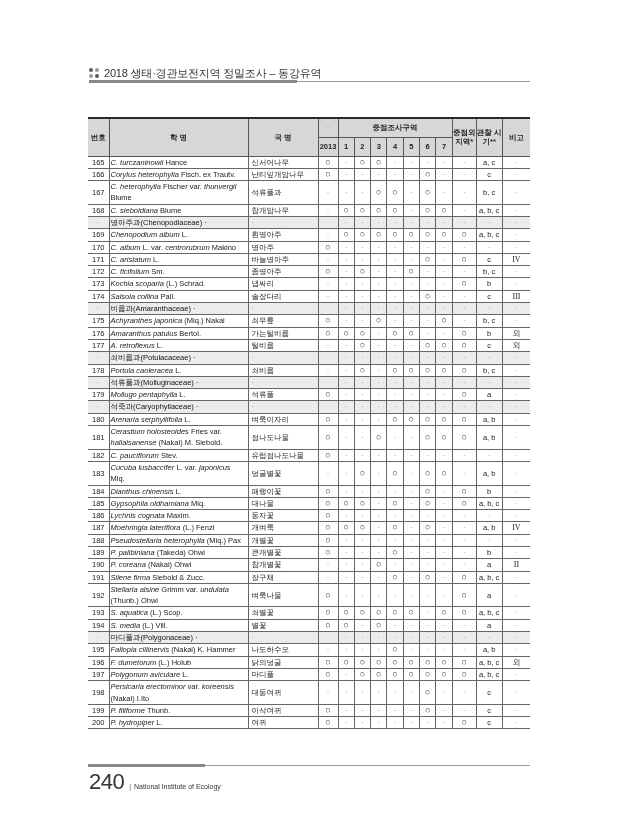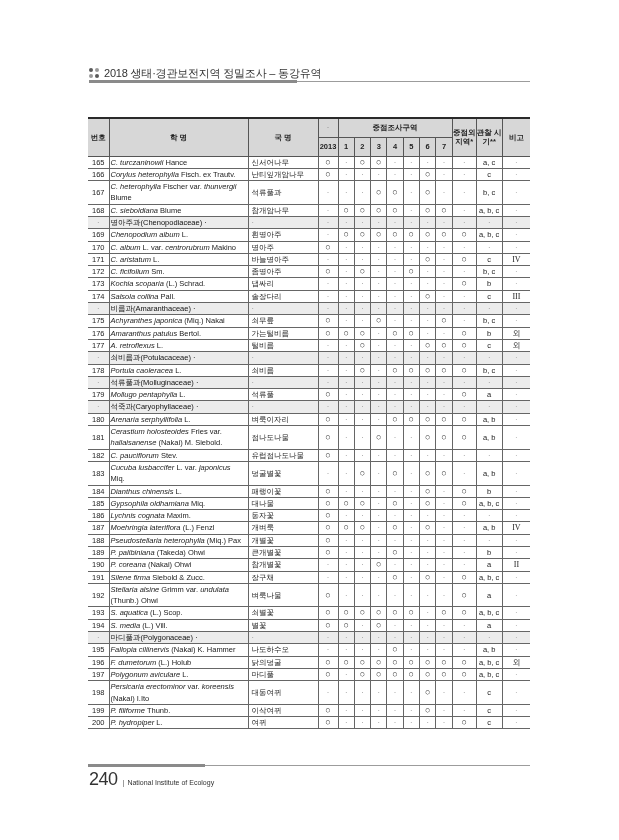--- a/index.html
+++ b/index.html
@@ -44,21 +44,21 @@
   table.grid td.c-kor { text-align: left; padding: 0 3px; white-space: nowrap; margin-left: 36px; }
   table.grid td.c-rem { font-family: "Liberation Serif", serif; font-size: 8px; }
   table.grid td.dot { color: #9a9a9a; }
   table.grid td.circ { font-size: 9px; color: #333; }
   table.grid .it { font-style: italic; }
   table.grid .bd { font-weight: normal; color: #111; }
   table.grid tr.fam td { background: #ececec; }
 
   
   .foot { position: absolute; left: 89px; top: 769px; display: flex; align-items: baseline; white-space: nowrap; }
-  .page-no { font-size: 18px; color: #333; letter-spacing: -0.5px; }
+  .page-no { font-size: 22px; color: #333; letter-spacing: -0.5px; }
   .sep { font-size: 7px; color: #555; margin: 0 3px 0 5px; }
   .publisher { font-size: 7px; color: #333; }
 </style>
 </head>
 <body>
 
 <div class="run-head">
   <div class="dots">
     <span class="d1"></span>
       <span class="d2"></span>

